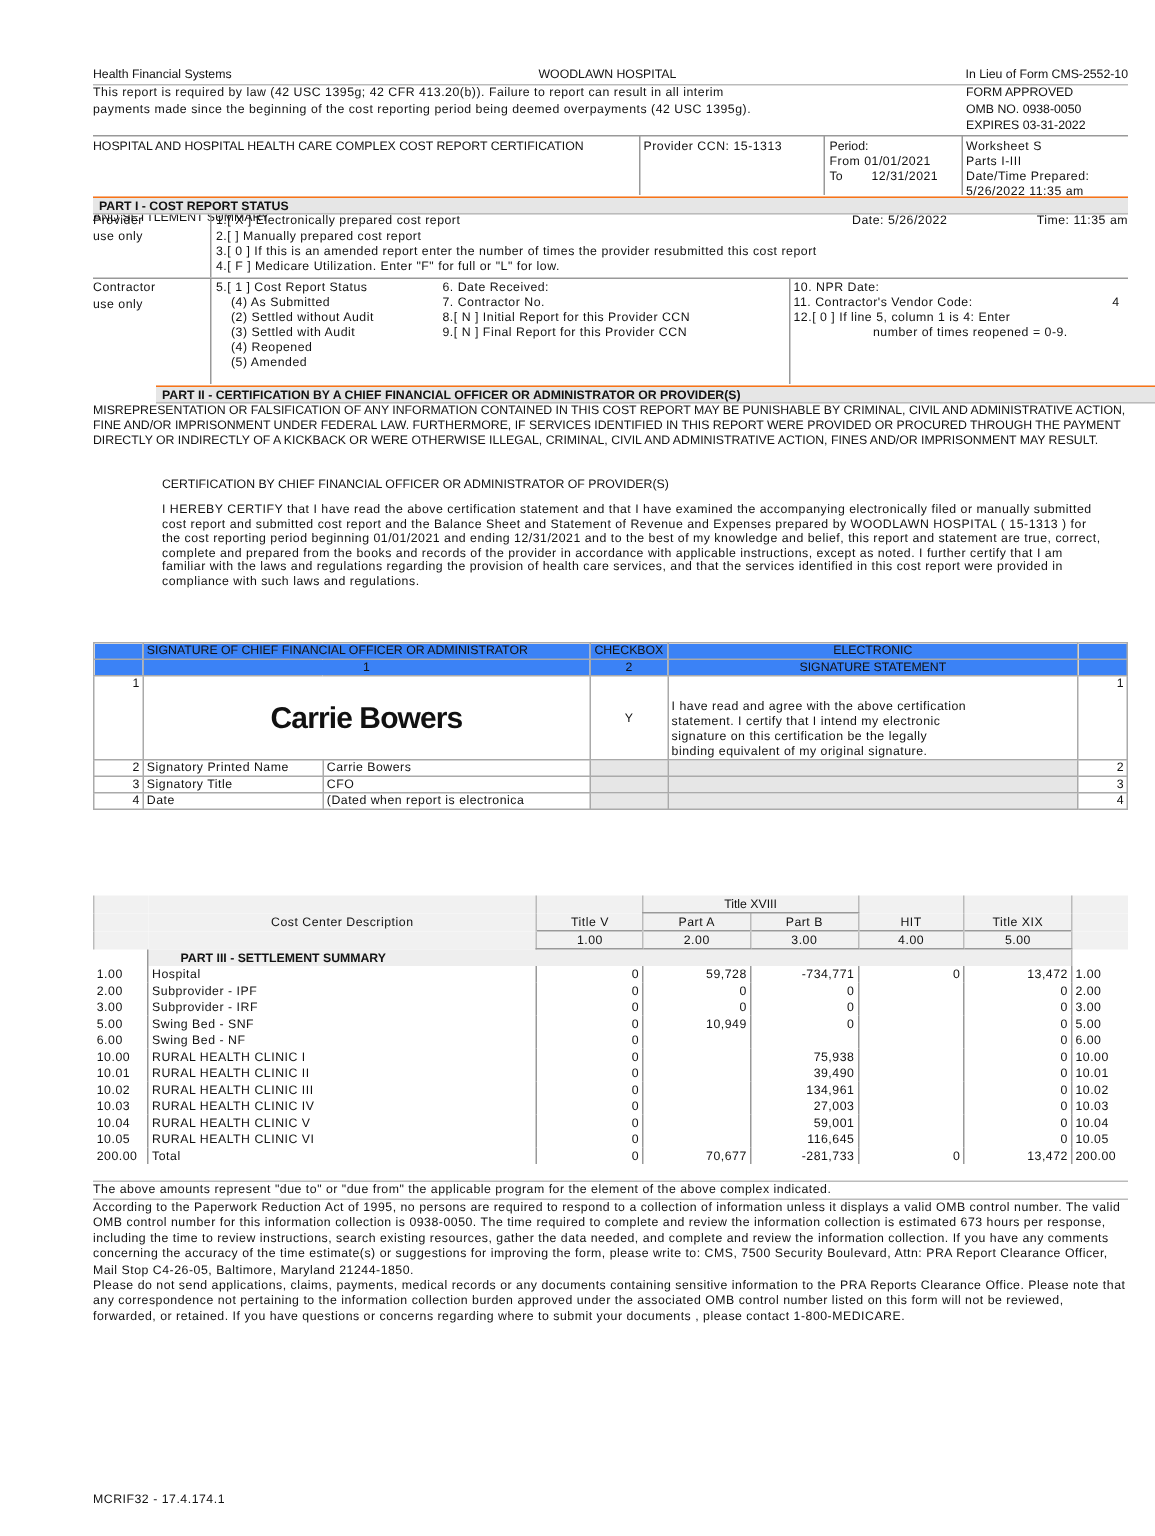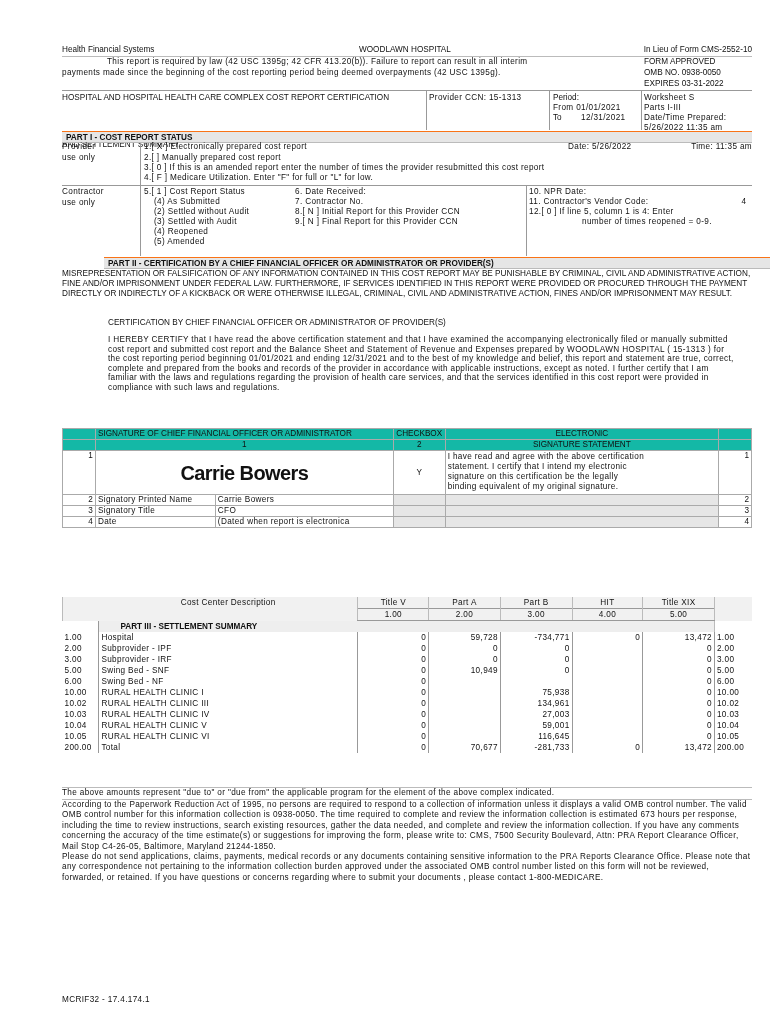--- a/index.html
+++ b/index.html
@@ -10,37 +10,37 @@
   .sp { letter-spacing: 0.35px; }
   .hr { position: absolute; height: 1px; background: #999; }
   .vr { position: absolute; width: 1px; background: #999; }
   .band { position: absolute; background: #e6e6e6; border-top: 1px solid #f97316; border-bottom: 1px solid #bbb; font-weight: bold; padding-left: 4px; line-height: 11px; height: 12px; }
   .para { position: absolute; white-space: normal; }
   .right { text-align: right; }
   .center { text-align: center; }
   table { border-collapse: collapse; }
   .sig td { border: 1px solid #aaa; padding: 0 2px; vertical-align: top; height: 11px; line-height: 10px; white-space: nowrap; overflow: hidden; }
   .sig .shade { background: #e6e6e6; }
-  .sig .hdr td { background: #14b8a6; }
+  .sig .hdr td { background: #3b82f6; }
   .sigbig { font-family: "Liberation Sans", sans-serif; font-size: 20px; font-weight: bold; letter-spacing: -0.6px; text-align: center; vertical-align: middle !important; }
   .set td { padding: 0 2px; height: 11px; line-height: 11px; white-space: nowrap; border-left: 1px solid #999; }
   .set td.ln { border-left: none; }
   .set .hdr td { background: #f1f1f1; border-left: 1px solid #bbb; }
   .set .num { text-align: right; }
 </style>
 </head>
 <body>
 
 <div class="page">
 
   <div class="abs" style="left:0;top:0;">Health Financial Systems</div>
   <div class="abs" style="left:297px;top:0;">WOODLAWN HOSPITAL</div>
   <div class="abs" style="right:0;top:0;">In Lieu of Form CMS-2552-10</div>
   <div class="hr" style="left:0;top:11px;width:690px;background:#bbb;"></div>
-  <div class="abs sp" style="left:0;top:12px;margin-left:45px;">This report is required by law (42 USC 1395g; 42 CFR 413.20(b)). Failure to report can result in all interim</div>
+  <div class="abs sp" style="left:0;top:12px;">This report is required by law (42 USC 1395g; 42 CFR 413.20(b)). Failure to report can result in all interim</div>
   <div class="abs sp" style="left:0;top:23px;">payments made since the beginning of the cost reporting period being deemed overpayments (42 USC 1395g).</div>
   <div class="abs" style="left:582px;top:12px;">FORM APPROVED</div>
   <div class="abs" style="left:582px;top:23px;">OMB NO. 0938-0050</div>
   <div class="abs" style="left:582px;top:34px;">EXPIRES 03-31-2022</div>
   <div class="hr" style="left:0;top:45px;width:690px;"></div>
 
   <div class="abs" style="left:0;top:48px;">HOSPITAL AND HOSPITAL HEALTH CARE COMPLEX COST REPORT CERTIFICATION</div>
   <div class="abs" style="left:0;top:59px;margin-top:36px;">AND SETTLEMENT SUMMARY</div>
   <div class="vr" style="left:364px;top:45px;height:40px;"></div>
   <div class="abs sp" style="left:367px;top:48px;">Provider CCN: 15-1313</div>
@@ -113,21 +113,21 @@
       <td></td>
       <td colspan="2" class="center">1</td>
       <td class="center">2</td>
       <td class="center">SIGNATURE STATEMENT</td>
       <td></td>
     </tr>
     <tr style="height:44px;">
       <td class="right">1</td>
       <td colspan="2" class="sigbig">Carrie Bowers</td>
       <td class="center" style="vertical-align:middle;">Y</td>
-      <td class="sp" style="white-space:normal;padding-top:1px;">
+      <td class="sp" style="white-space:normal;padding-top:15px;">
         <div>I have read and agree with the above certification</div>
         <div>statement. I certify that I intend my electronic</div>
         <div>signature on this certification be the legally</div>
         <div>binding equivalent of my original signature.</div>
       </td>
       <td class="right">1</td>
     </tr>
     <tr>
       <td class="right">2</td>
       <td class="sp">Signatory Printed Name</td>
@@ -160,20 +160,29 @@
       <col style="width:34px">
         <col style="width:242px">
         <col style="width:66px">
         <col style="width:67px">
         <col style="width:67px">
         <col style="width:66px">
         <col style="width:67px">
         <col style="width:35px">
     </colgroup>
     <tbody>
+        <tr class="hdr">
+      <td class="ln"></td>
+      <td style="border-left:none;"></td>
+      <td></td>
+      <td colspan="2" class="center" style="border-bottom:1px solid #999;">Title XVIII</td>
+      <td></td>
+      <td></td>
+      <td></td>
+    </tr>
     <tr class="hdr">
       <td class="ln"></td>
       <td class="center sp" style="border-left:none;">Cost Center Description</td>
       <td class="center sp">Title V</td>
       <td class="center sp">Part A</td>
       <td class="center sp">Part B</td>
       <td class="center sp">HIT</td>
       <td class="center sp">Title XIX</td>
       <td></td>
     </tr>
@@ -248,20 +257,30 @@
           <td class="ln sp">10.00</td>
           <td class="sp">RURAL HEALTH CLINIC I</td>
           <td class="num sp">0</td>
           <td class="num sp"></td>
           <td class="num sp">75,938</td>
           <td class="num sp"></td>
           <td class="num sp">0</td>
           <td class="sp">10.00</td>
         </tr>
         <tr>
+          <td class="ln sp">10.01</td>
+          <td class="sp">RURAL HEALTH CLINIC II</td>
+          <td class="num sp">0</td>
+          <td class="num sp"></td>
+          <td class="num sp">39,490</td>
+          <td class="num sp"></td>
+          <td class="num sp">0</td>
+          <td class="sp">10.01</td>
+        </tr>
+        <tr>
           <td class="ln sp">10.02</td>
           <td class="sp">RURAL HEALTH CLINIC III</td>
           <td class="num sp">0</td>
           <td class="num sp"></td>
           <td class="num sp">134,961</td>
           <td class="num sp"></td>
           <td class="num sp">0</td>
           <td class="sp">10.02</td>
         </tr>
         <tr>

